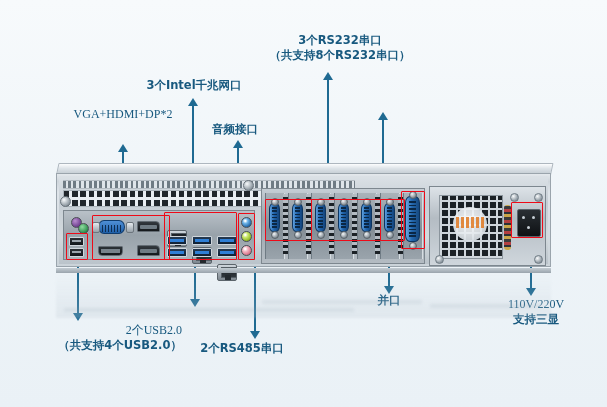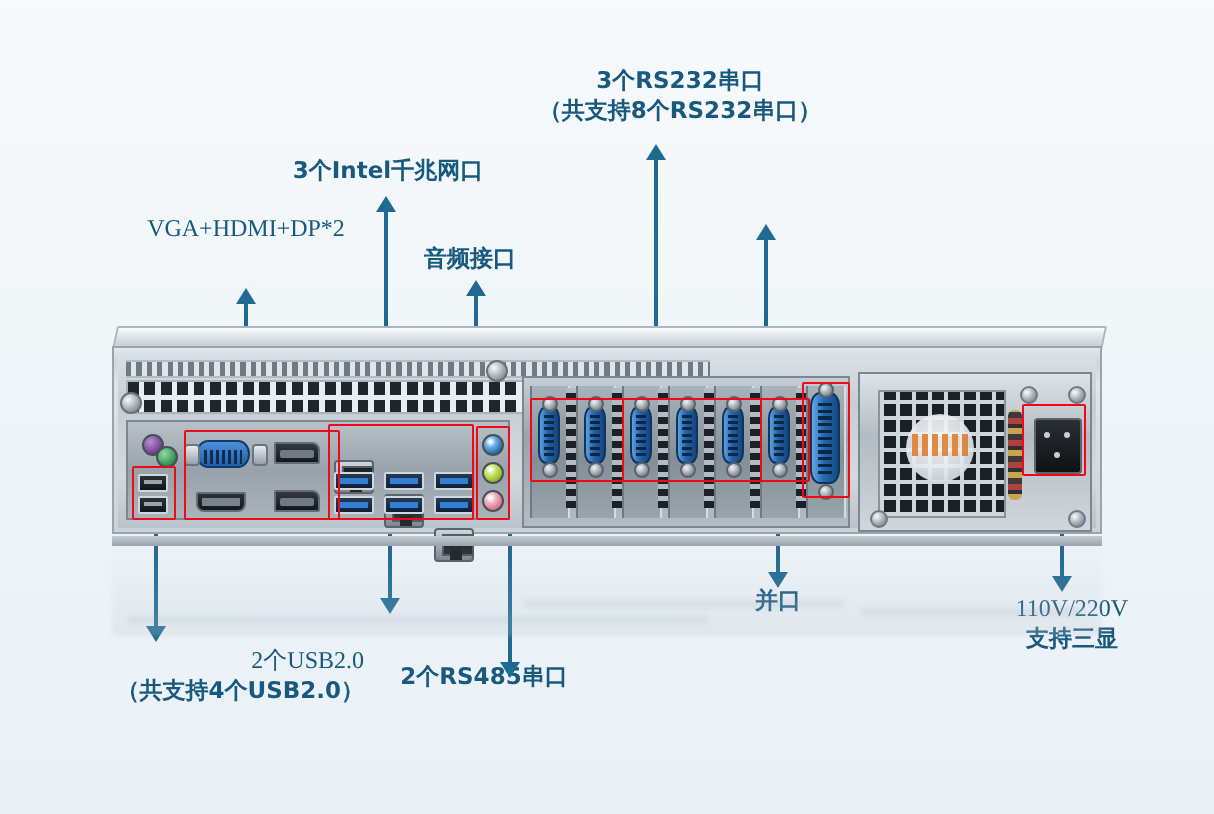--- a/index.html
+++ b/index.html
@@ -183,21 +183,21 @@
     <div class="cn">（共支持8个RS232串口）</div>
   </div>
 
 
   <div class="lbl" style="left:8px;top:323px;width:174px;text-align:right;">
     <div class="en">2个USB2.0</div>
     <div class="cn">（共支持4个USB2.0）</div>
   </div>
 
 
-  <div class="lbl" style="left:176px;top:331px;width:132px;">
+  <div class="lbl" style="left:176px;top:341px;width:132px;">
     <div class="cn">2个RS485串口</div>
   </div>
 
   <div class="lbl" style="left:360px;top:293px;width:58px;">
     <div class="cn">并口</div>
   </div>
 
   <div class="lbl" style="left:481px;top:297px;width:110px;">
     <div class="en">110V/220V</div>
     <div class="cn">支持三显</div>

